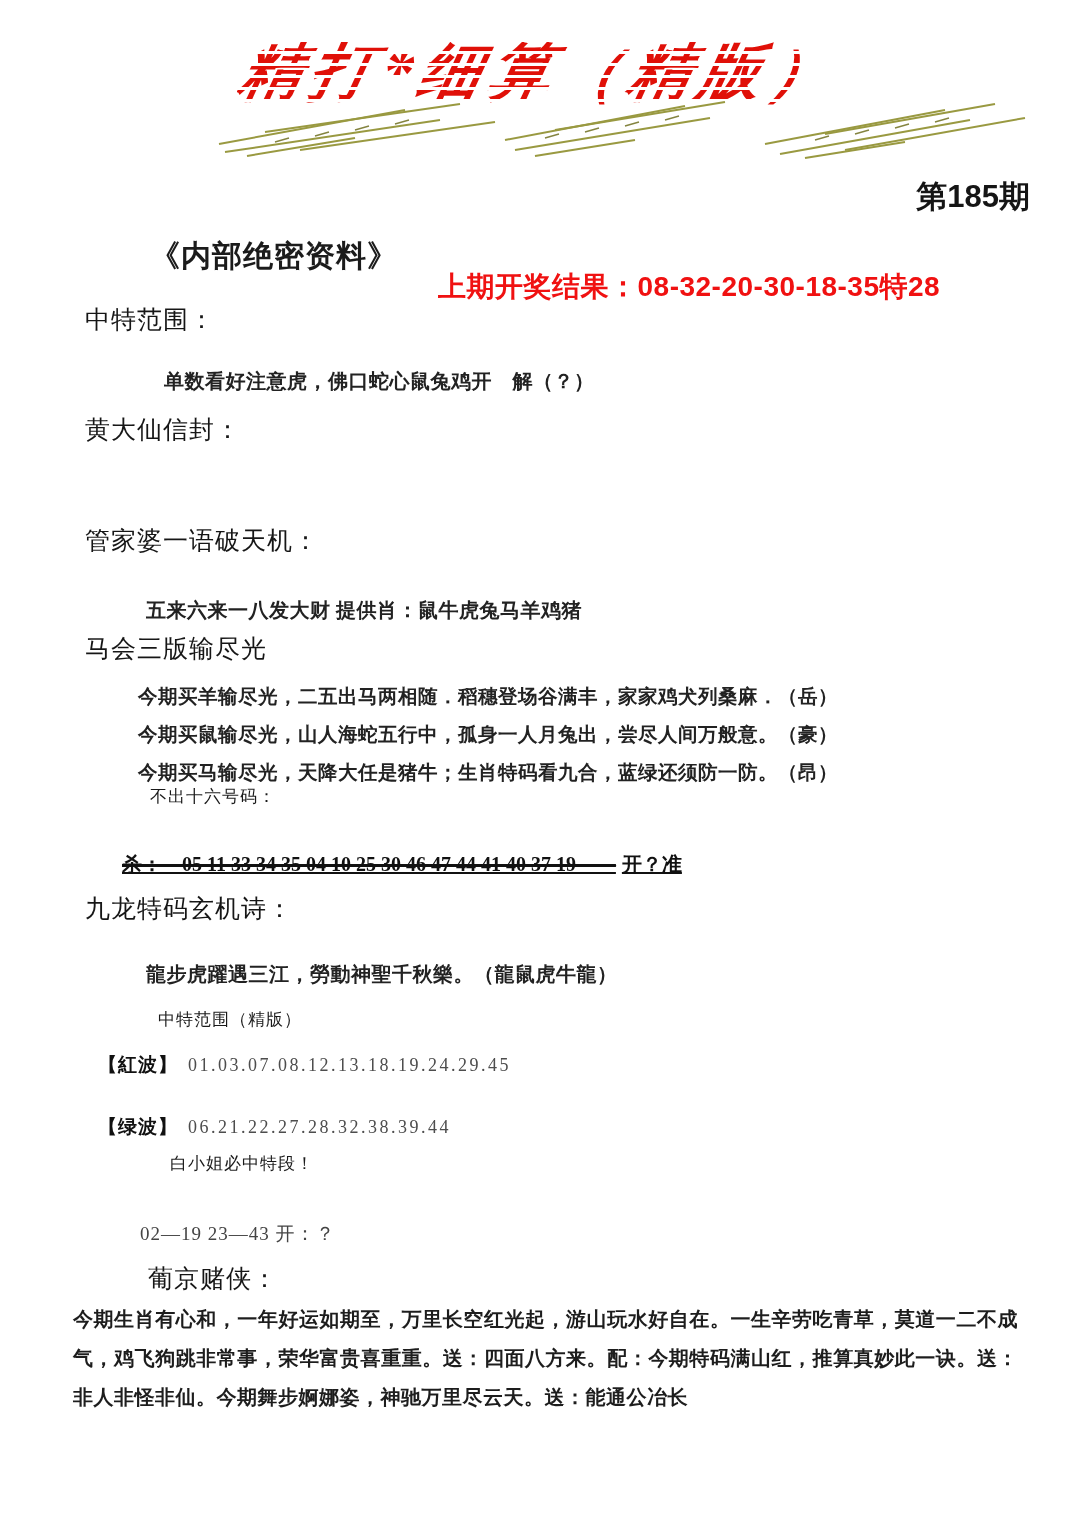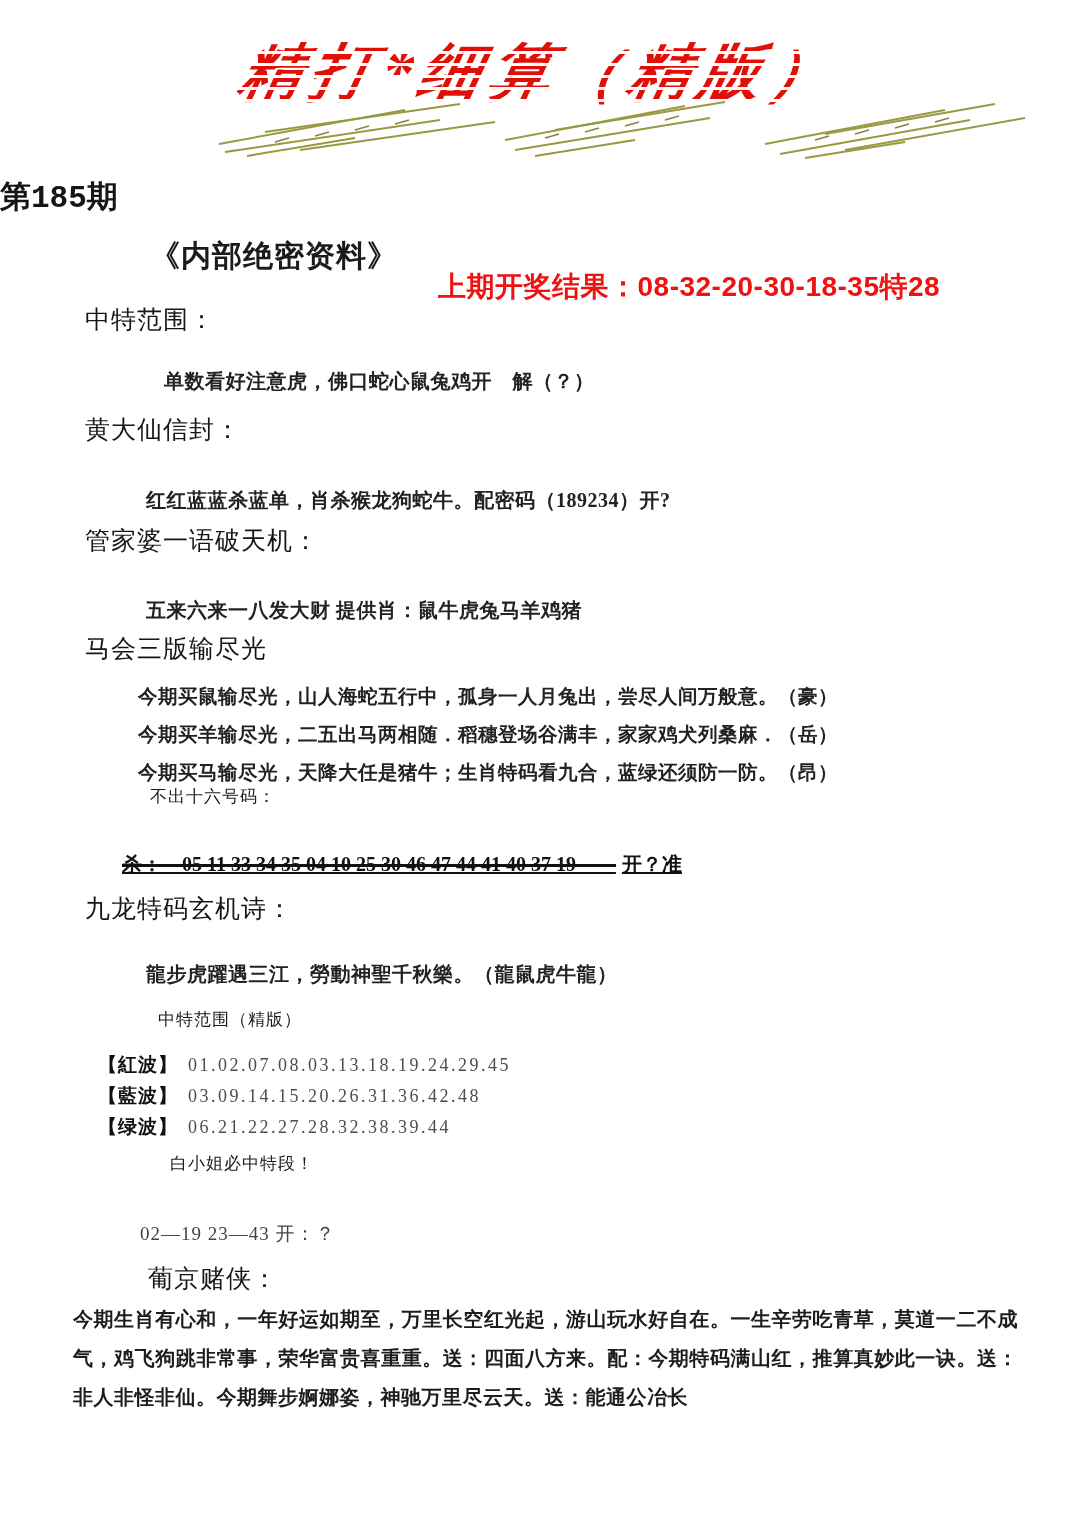--- a/index.html
+++ b/index.html
@@ -33,23 +33,23 @@
       background:repeating-linear-gradient(180deg,#e01008 0 9px,#ffffff 9px 12px);
       -webkit-background-clip:text;
       background-clip:text;
       color:transparent;
     }
   }
   .flourish{left:205px; top:92px;}
 
   .issue{
     left:0; top:176px; width:1030px;
-    text-align:left;
+    text-align:right;
     font-size:31px; font-weight:bold;
-    font-family:Liberation Mono, monospace;
+    font-family:Liberation Sans, sans-serif;
     color:#151515;
   }
   .secret{
     left:150px; top:236px;
     font-size:30px; font-weight:bold; letter-spacing:1px;
   }
   .last-result{
     left:438px; top:268px;
     font-family:"Liberation Sans", sans-serif;
     font-size:28px; font-weight:bold;
@@ -135,46 +135,42 @@
 
   <div class="abs issue">第185期</div>
 
   <div class="abs secret">《内部绝密资料》</div>
   <div class="abs last-result">上期开奖结果：08-32-20-30-18-35特28</div>
 
   <div class="abs h1 h-master">中特范围：</div>
   <div class="abs c c-master">单数看好注意虎，佛口蛇心鼠兔鸡开　解（？）</div>
 
   <div class="abs h1 h-wong">黄大仙信封：</div>
-  <div class="abs c c-wong">红红蓝蓝杀蓝单，肖杀猴龙狗蛇牛。配密码（189234）开?</div>
 
   <div class="abs h1 h-house">管家婆一语破天机：</div>
   <div class="abs c c-house">五来六来一八发大财 提供肖：鼠牛虎兔马羊鸡猪</div>
 
   <div class="abs h1 h-three">马会三版输尽光</div>
   <div class="abs three-lines">
+    <div>今期买羊输尽光，二五出马两相随．稻穗登场谷满丰，家家鸡犬列桑麻．（岳）</div>
     <div>今期买鼠输尽光，山人海蛇五行中，孤身一人月兔出，尝尽人间万般意。（豪）</div>
-    <div>今期买羊输尽光，二五出马两相随．稻穗登场谷满丰，家家鸡犬列桑麻．（岳）</div>
     <div>今期买马输尽光，天降大任是猪牛；生肖特码看九合，蓝绿还须防一防。（昂）</div>
   </div>
 
   <div class="abs h2 h-sixteen">不出十六号码：</div>
   <div class="abs kill-line">
     <span class="kill-struck">杀：—05 11 33 34 35 04 10 25 30 46 47 44 41 40 37 19——</span><span class="kill-tail">开？准</span>
   </div>
 
   <div class="abs h1 h-dragon">九龙特码玄机诗：</div>
   <div class="abs c c-dragon">龍步虎躍遇三江，勞動神聖千秋樂。（龍鼠虎牛龍）</div>
 
   <div class="abs h2 h-range">中特范围（精版）</div>
   <div class="abs wave-row wave-0">
-    <span class="wave-label">【紅波】</span><span class="wave-numbers">01.02.07.08.03.13.18.19.24.29.45</span>
-  </div>
-  <div class="abs wave-row wave-1">
-    <span class="wave-label">【藍波】</span><span class="wave-numbers">03.09.14.15.20.26.31.36.42.48</span>
+    <span class="wave-label">【紅波】</span><span class="wave-numbers">01.03.07.08.12.13.18.19.24.29.45</span>
   </div>
   <div class="abs wave-row wave-2">
     <span class="wave-label">【绿波】</span><span class="wave-numbers">06.21.22.27.28.32.38.39.44</span>
   </div>
 
   <div class="abs h2 h-bai">白小姐必中特段！</div>
   <div class="abs c-bai">02—19 23—43 开：？</div>
 
   <div class="abs h1 h-gambler">葡京赌侠：</div>
   <div class="abs gambler-par">今期生肖有心和，一年好运如期至，万里长空红光起，游山玩水好自在。一生辛劳吃青草，莫道一二不成气，鸡飞狗跳非常事，荣华富贵喜重重。送：四面八方来。配：今期特码满山红，推算真妙此一诀。送：非人非怪非仙。今期舞步婀娜姿，神驰万里尽云天。送：能通公冶长</div>

